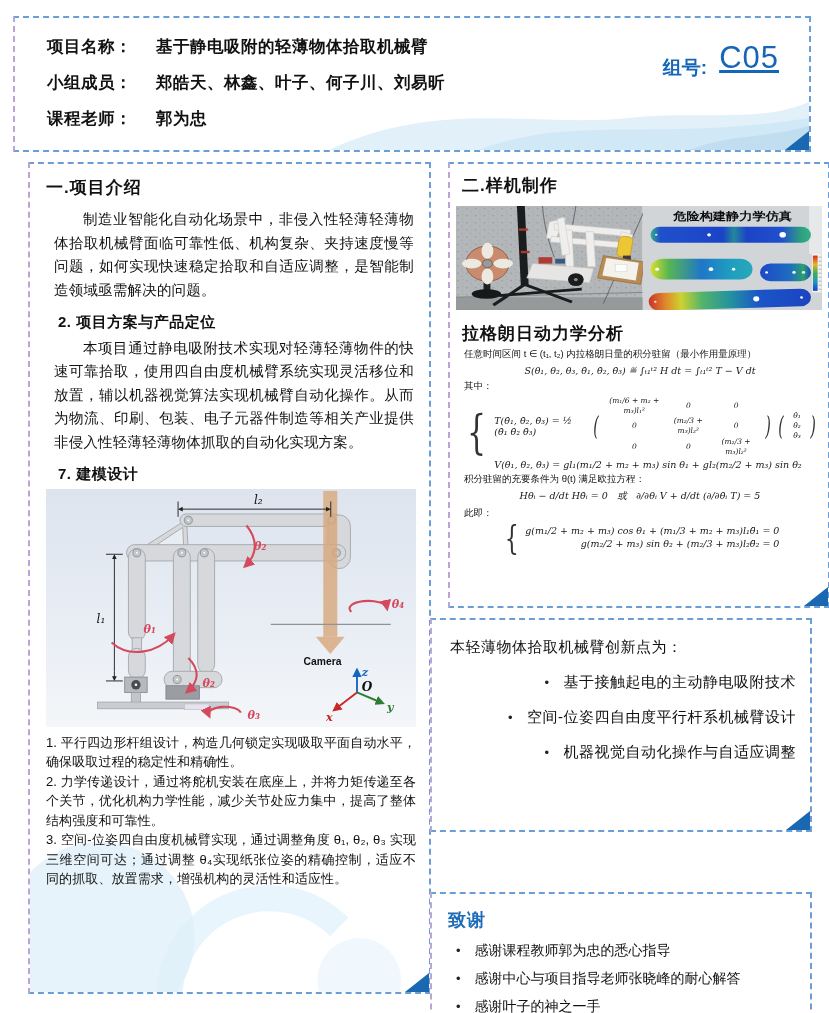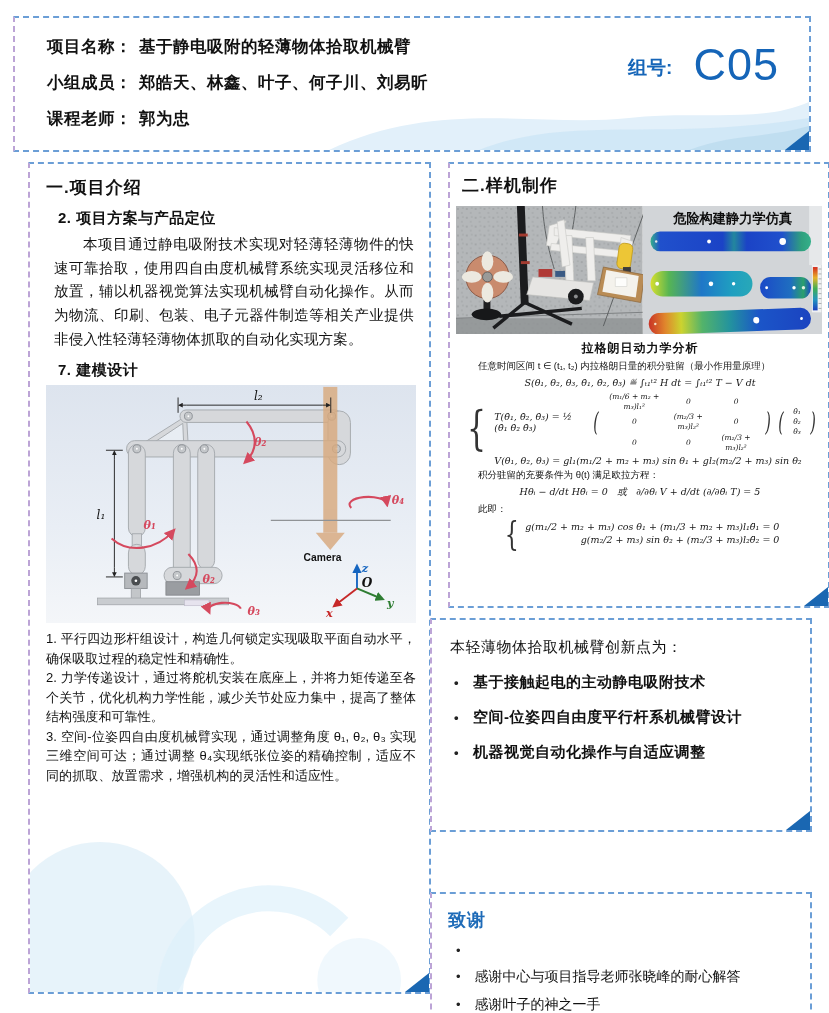--- a/index.html
+++ b/index.html
@@ -6,58 +6,58 @@
   body{font-family:"Liberation Sans","DejaVu Sans",sans-serif;color:#111;}
   .page{position:relative;width:829px;height:1013px;background:#fff;overflow:hidden;}
 
   .panel{position:absolute;background:#fff;border:2px dashed #6b9ed6;border-left-color:#bca4d6;box-sizing:border-box;}
   .corner{position:absolute;right:0;bottom:0;width:0;height:0;border-left:24px solid transparent;border-bottom:19px solid #1a67b2;}
 
   
   .panel-header{left:13px;top:16px;width:798px;height:136px;padding:18px 26px 0 32px;}
   .hdr-wave{position:absolute;right:0;bottom:0;width:480px;height:70px;pointer-events:none;}
   .hdr-rows{position:relative;z-index:1;}
-  .hdr-row{display:flex;gap:7px;margin:0 0 14px 0;font-size:16.5px;font-weight:700;letter-spacing:.5px;}
+  .hdr-row{display:flex;gap:24px;margin:0 0 14px 0;font-size:16.5px;font-weight:700;letter-spacing:.5px;}
   .group-box{position:absolute;top:24px;right:30px;display:flex;align-items:flex-start;color:#1565b8;z-index:1;}
   .group-label{font-size:19px;font-weight:700;margin-top:13px;}
-  .group-code{font-size:45px;font-weight:500;letter-spacing:1px;line-height:1;margin-left:21px;}
+  .group-code{font-size:31px;font-weight:500;letter-spacing:1px;line-height:1;margin-left:12px;text-decoration:underline;}
 
   
   .panel-intro{left:28px;top:162px;width:403px;height:832px;padding:12px 13px 10px 16px;}
   .watermark{position:absolute;left:0;bottom:0;width:100%;height:280px;pointer-events:none;}
   .sec-title{position:relative;z-index:1;font-size:17px;font-weight:700;margin:0 0 9px 0;letter-spacing:1px;}
   .sub-title{position:relative;z-index:1;font-size:15px;font-weight:700;margin:10px 0 5px 12px;letter-spacing:.5px;}
   .para{position:relative;z-index:1;font-size:14.5px;line-height:1.63;text-align:justify;text-indent:2em;margin:0 2px 6px 8px;letter-spacing:.2px;}
   .figure-box{position:relative;z-index:1;width:100%;height:238px;margin:2px 0 6px;}
   .figure-box svg{width:100%;height:100%;}
   .notes{position:relative;z-index:1;font-size:13px;line-height:1.5;text-align:justify;letter-spacing:.1px;}
 
   
   .panel-proto{left:448px;top:162px;width:382px;height:446px;padding:10px 10px 6px 12px;}
   .panel-innov{left:430px;top:618px;width:382px;height:214px;padding:12px 14px;}
   .panel-ack{left:430px;top:892px;width:382px;height:148px;padding:12px 16px;}
 
-  .img-row{display:flex;height:128px;margin:8px -4px 6px -6px;}
+  .img-row{display:flex;height:104px;margin:8px -4px 6px -6px;}
   .img-row svg{height:100%;}
-  .analysis-title{font-size:12px;font-weight:700;text-align:center;margin:6px 0 3px;letter-spacing:1px;}
-  .mtext{font-size:9.5px;margin:2px 0 1px 16px;color:#111;}
+  .analysis-title{font-size:17px;font-weight:700;margin:12px 0 3px;letter-spacing:1px;}
+  .mtext{font-size:9.5px;margin:2px 0 1px 2px;color:#111;}
   .eq{font-family:"DejaVu Serif","Liberation Serif",serif;font-style:italic;font-size:9.5px;text-align:center;margin:4px 0;color:#151515;}
   .eq-sys{display:flex;justify-content:center;align-items:center;gap:3px;margin:3px 0;}
   .brace{font-size:46px;font-weight:300;line-height:.85;transform:scaleX(.65);font-family:"DejaVu Serif",serif;color:#333;}
   .brace.small{font-size:34px;}
   .sys-rows{display:flex;flex-direction:column;gap:2px;}
   .eq-row{display:flex;align-items:center;gap:3px;font-family:"DejaVu Serif",serif;font-style:italic;font-size:9.5px;color:#151515;}
   .matrix{border-collapse:collapse;}
   .matrix td{padding:0 4px;font-size:7.5px;text-align:center;font-style:italic;font-family:"DejaVu Serif",serif;line-height:1.35;color:#151515;}
   .paren{font-size:26px;font-weight:300;transform:scaleX(.55);font-family:"DejaVu Serif",serif;color:#333;line-height:.9;}
 
   .lead{font-size:15px;margin:6px 0 2px 4px;letter-spacing:.5px;}
   .bullet{display:flex;gap:14px;margin:16px 0 0 8px;font-size:15px;align-items:baseline;}
   .bullet .dot::before{content:"•";font-size:13px;color:#222;}
-  .bullet.bold{font-weight:700;letter-spacing:.5px;}
+  .bullet.bold{font-weight:400;letter-spacing:.5px;justify-content:flex-end;}
   .ack-title{font-size:18px;font-weight:700;color:#1e6bb8;margin:2px 0 8px 0;letter-spacing:1px;}
   .panel-ack .bullet{font-size:14px;font-weight:400;margin:10px 0 0 8px;}
 </style>
 </head>
 <body>
 
 <div class="page">
 
   <div class="panel panel-header">
     <svg class="hdr-wave" viewBox="0 0 480 70" preserveAspectRatio="none">
@@ -87,20 +87,21 @@
   </div>
 
   <div class="panel panel-intro">
     <svg class="watermark" viewBox="0 0 400 280" preserveAspectRatio="none">
       <circle cx="70" cy="225" r="95" fill="#cfe8f6" opacity="0.5"></circle>
       <path d="M140,280 A 100,100 0 0 1 310,215" stroke="#dbeffa" stroke-width="26" fill="none" opacity="0.65"></path>
       <circle cx="330" cy="268" r="42" fill="#e4f2fb" opacity="0.55"></circle>
     </svg>
 
     <div class="sec-title">一.项目介绍</div>
+    <div class="para">制造业智能化自动化场景中，非侵入性轻薄轻薄物体拾取机械臂面临可靠性低、机构复杂、夹持速度慢等问题，如何实现快速稳定拾取和自适应调整，是智能制造领域亟需解决的问题。</div>
     <div class="sub-title">2. 项目方案与产品定位</div>
     <div class="para">本项目通过静电吸附技术实现对轻薄轻薄物件的快速可靠拾取，使用四自由度机械臂系统实现灵活移位和放置，辅以机器视觉算法实现机械臂自动化操作。从而为物流、印刷、包装、电子元器件制造等相关产业提供非侵入性轻薄轻薄物体抓取的自动化实现方案。</div>
     <div class="sub-title">7. 建模设计</div>
 
     <div class="figure-box">
       <svg viewBox="0 0 395 248" preserveAspectRatio="none">
         <defs>
           <linearGradient id="figbg" x1="0" y1="0" x2="0" y2="1">
             <stop offset="0" stop-color="#dde4ee"></stop>
               <stop offset="0.6" stop-color="#e9eef5"></stop>
@@ -374,20 +375,21 @@
               <line x1="186" y1="99" x2="189" y2="99"></line>
               <line x1="186" y1="104" x2="189" y2="104"></line>
           </g>
         </g>
       </svg>
     </div>
 
     <div class="analysis-title">拉格朗日动力学分析</div>
     <div class="mtext">任意时间区间 t ∈ (t₁, t₂) 内拉格朗日量的积分驻留（最小作用量原理）</div>
     <div class="eq">S(θ₁, θ₂, θ₃, θ̇₁, θ̇₂, θ̇₃) ≝ ∫ₜ₁ᵗ² H dt = ∫ₜ₁ᵗ² T − V dt</div>
+    <div class="mtext">其中：</div>
 
     <div class="eq-sys">
       <span class="brace">{</span>
       <div class="sys-rows">
         <div class="eq-row">
           <span>T(θ̇₁, θ̇₂, θ̇₃) = ½ (θ̇₁  θ̇₂  θ̇₃)</span>
           <span class="paren">(</span>
           <table class="matrix">
             <tbody>
                 <tr>
@@ -457,20 +459,21 @@
       <span class="dot"></span>
       <span>机器视觉自动化操作与自适应调整</span>
     </div>
     <div class="corner"></div>
   </div>
 
   <div class="panel panel-ack">
     <div class="ack-title">致谢</div>
     <div class="bullet">
       <span class="dot"></span>
+      <span>感谢课程教师郭为忠的悉心指导</span>
     </div>
     <div class="bullet">
       <span class="dot"></span>
       <span>感谢中心与项目指导老师张晓峰的耐心解答</span>
     </div>
     <div class="bullet">
       <span class="dot"></span>
       <span>感谢叶子的神之一手</span>
     </div>
     <div class="corner"></div>

